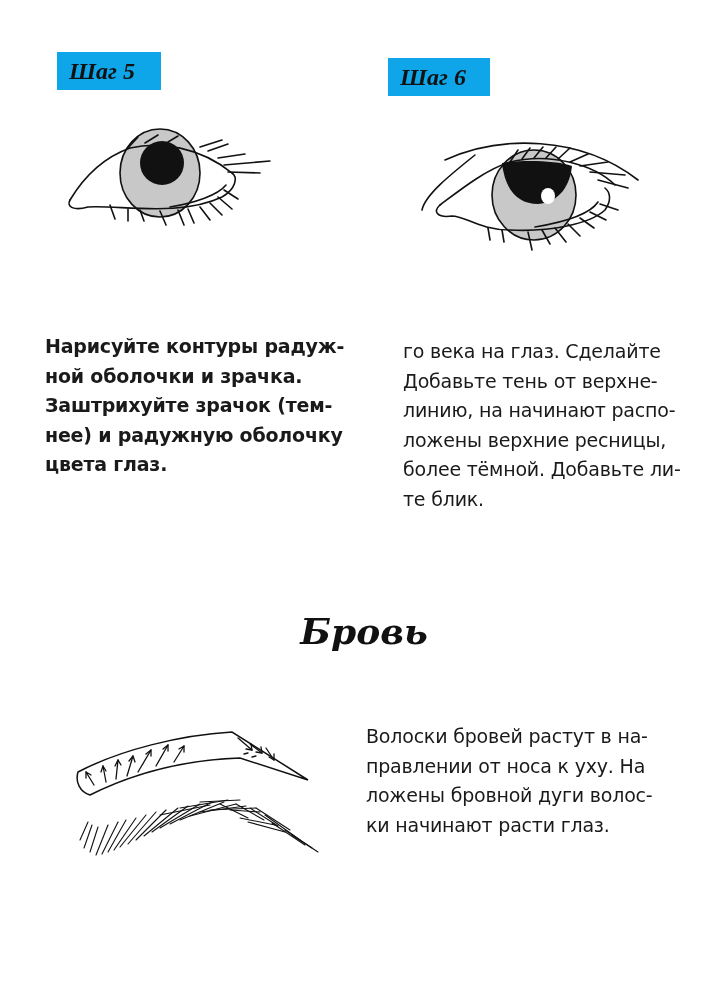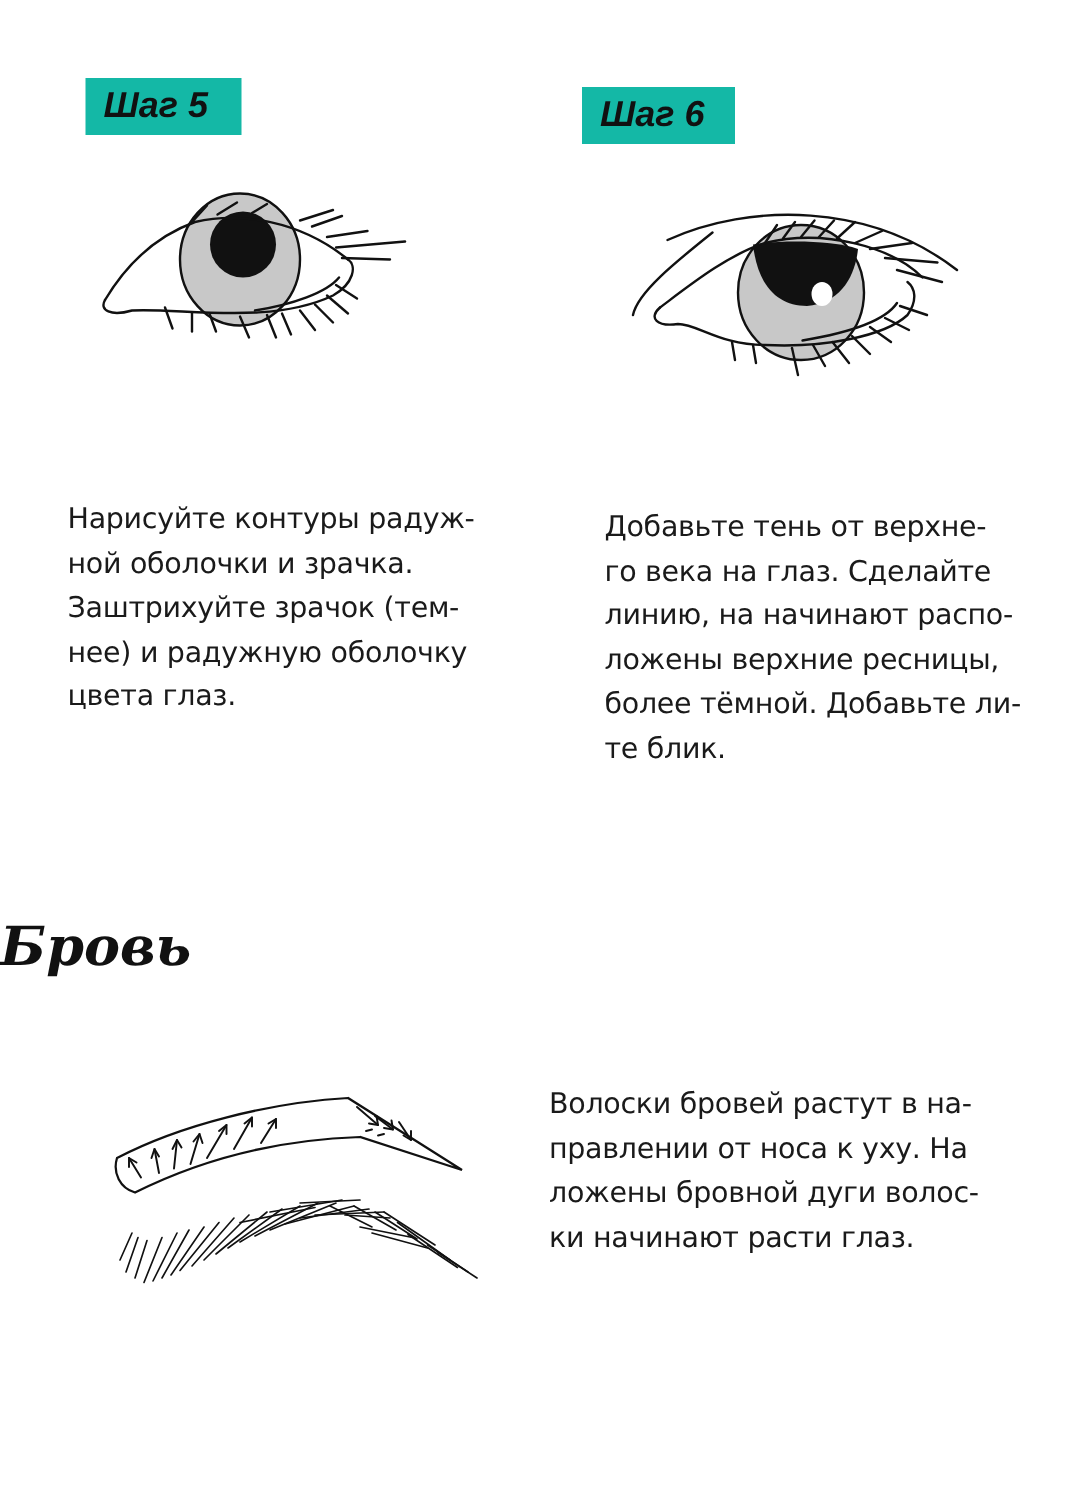--- a/index.html
+++ b/index.html
@@ -1,34 +1,34 @@
 <!DOCTYPE html>
 <html><head>
 <meta charset="utf-8">
 <style>
   html, body { margin: 0; padding: 0; background: #ffffff; }
   body { width: 728px; height: 1001px; position: relative; overflow: hidden; color: #1a1a1a; }
   .step-label {
-    position: absolute; background: #14b8a6;
-    font-family: Liberation Sans, sans-serif; font-weight: bold; font-style: italic;
+    position: absolute; background: #0ea5e9;
+    font-family: Liberation Serif, serif; font-weight: bold; font-style: italic;
     font-size: 24px; color: #111; line-height: 38px; padding: 0 12px; height: 38px;
   }
   #step5-label { left: 57px; top: 52px; width: 80px; }
   #step6-label { left: 388px; top: 58px; width: 78px; }
   svg.drawing { position: absolute; }
   .para {
     position: absolute; font-family: "DejaVu Sans", sans-serif; font-size: 19px;
     line-height: 29.5px; color: #1a1a1a; text-align: justify; letter-spacing: -0.2px;
   }
   .para span { display: block; white-space: nowrap; }
-  #step5-text { left: 45px; top: 332px; width: 300px; }
+  #step5-text { left: 45px; top: 332px; width: 300px; font-weight: bold; }
   #step6-text { left: 403px; top: 337px; width: 298px; }
   #brow-text { left: 366px; top: 722px; width: 330px; }
   #brow-heading {
-    position: absolute; left: 0; width: 728px; top: 610px; text-align: left;
+    position: absolute; left: 0; width: 728px; top: 610px; text-align: center;
     font-family: "DejaVu Serif", serif; font-style: italic; font-weight: bold;
     font-size: 36px; color: #111;
   }
 </style>
 </head>
 <body>
 
 <div id="step5-label" class="step-label">Шаг 5</div>
 
 <svg class="drawing" style="left:60px;top:125px" width="230" height="115" viewBox="0 0 230 115" fill="none" stroke="#111" stroke-width="1.6" stroke-linecap="round">
@@ -102,22 +102,22 @@
     <path d="M118 102 L 122 120"></path>
   <path d="M132 100 L 140 114"></path>
     <path d="M145 98 L 156 112"></path>
     <path d="M158 94 L 170 106"></path>
   <path d="M170 88 L 184 98"></path>
     <path d="M180 82 L 196 90"></path>
     <path d="M190 74 L 208 80"></path>
 </svg>
 
 <div id="step6-text" class="para">
+  <span>го века на глаз. Сделайте</span>
   <span>Добавьте тень от верхне-</span>
-  <span>го века на глаз. Сделайте</span>
   <span>линию, на начинают распо-</span>
   <span>ложены верхние ресницы,</span>
   <span>более тёмной. Добавьте ли-</span>
   <span>те блик.</span>
 </div>
 
 <div id="brow-heading">Бровь</div>
 
 <svg class="drawing" style="left:60px;top:690px" width="290" height="190" viewBox="0 0 290 190" fill="none" stroke="#111" stroke-width="1.5" stroke-linecap="round">
 

